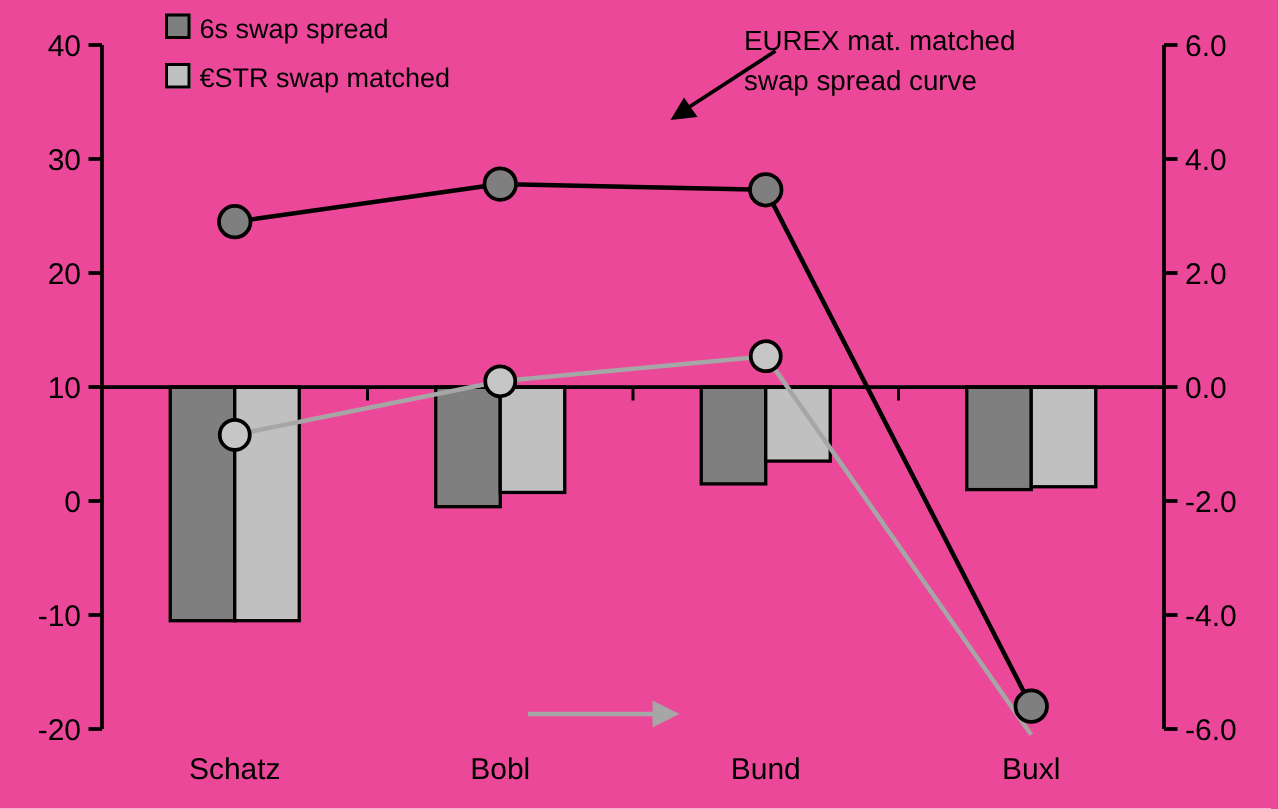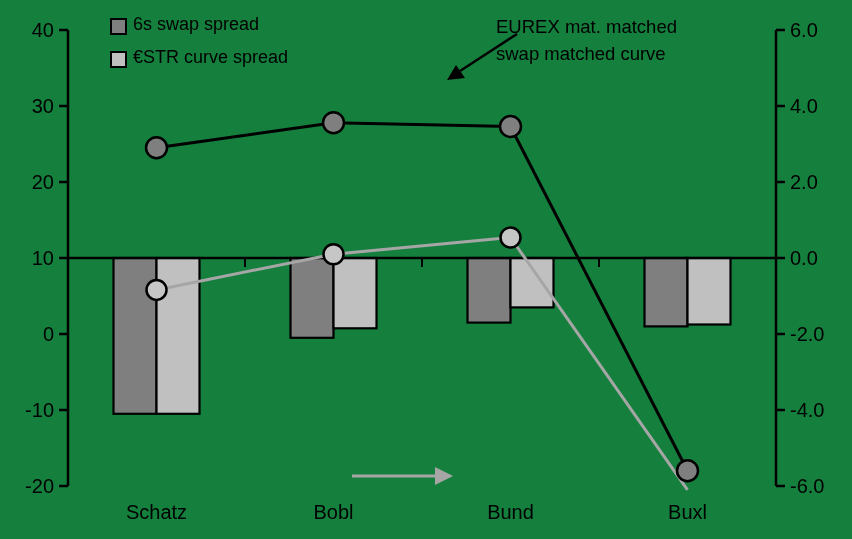--- a/index.html
+++ b/index.html
@@ -1,21 +1,21 @@
 <!DOCTYPE html>
 <html><head>
 <meta charset="utf-8">
 <style>
   html,body{margin:0;padding:0;background:#ffffff;}
   body{font-family:"Liberation Sans", sans-serif;}
-  .stage{position:relative;width:852px;height:539px;background:#15803d;overflow:hidden;}
+  .stage{position:relative;width:852px;height:539px;background:#ec4899;overflow:hidden;}
   .stage svg{position:absolute;left:0;top:0;}
   svg text{font-family:"Liberation Sans", sans-serif;font-size:20px;fill:#000000;}
   .legend{position:absolute;left:110px;top:9px;}
-  .legend-row{display:flex;align-items:flex-end;gap:6px;height:26px;margin-bottom:7px;}
+  .legend-row{display:flex;align-items:flex-start;gap:6px;height:26px;margin-bottom:7px;}
   .swatch{width:13px;height:13px;border:2px solid #000;display:inline-block;flex:0 0 auto;}
   .legend-label{font-size:18px;color:#000;white-space:nowrap;}
   .curve-note{position:absolute;left:496px;top:13px;font-size:18.5px;line-height:27px;color:#000;white-space:nowrap;}
   .change-note{position:absolute;left:288px;top:436px;width:244px;text-align:center;font-size:18.5px;color:#000;white-space:nowrap;}
   .change-note sup{font-size:12px;}
 </style>
 </head>
 <body>
 
 <div class="stage">
@@ -81,22 +81,22 @@
       <polygon points="453,476 435,467 435,485" fill="#a6a6a6"></polygon>
     </svg>
 
   <div class="legend">
     <div class="legend-row">
       <span class="swatch" style="background: rgb(127, 127, 127);"></span>
       <span class="legend-label">6s swap spread</span>
     </div>
     <div class="legend-row">
       <span class="swatch" style="background: rgb(192, 192, 192);"></span>
-      <span class="legend-label">€STR curve spread</span>
+      <span class="legend-label">€STR swap matched</span>
     </div>
   </div>
 
   <div class="curve-note">
     <div>EUREX mat. matched</div>
-    <div>swap matched curve</div>
+    <div>swap spread curve</div>
   </div>
 
 </div>
 
 </body></html>

